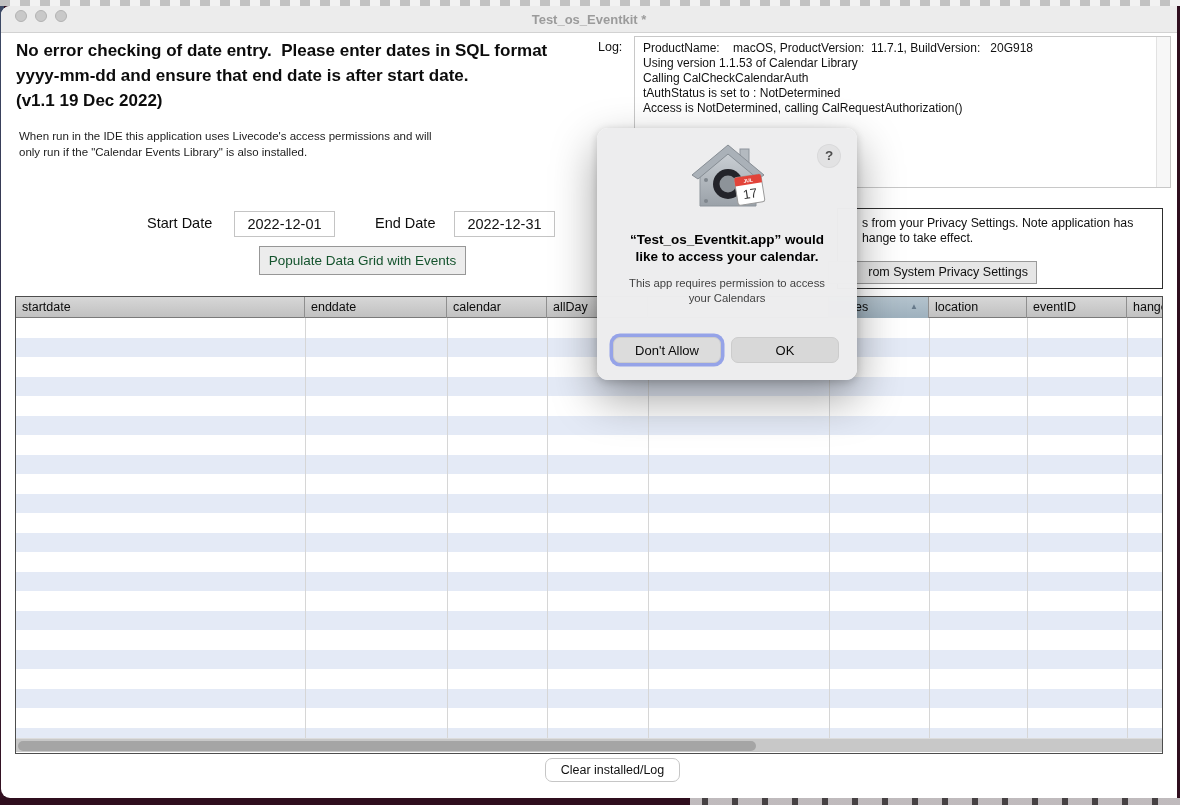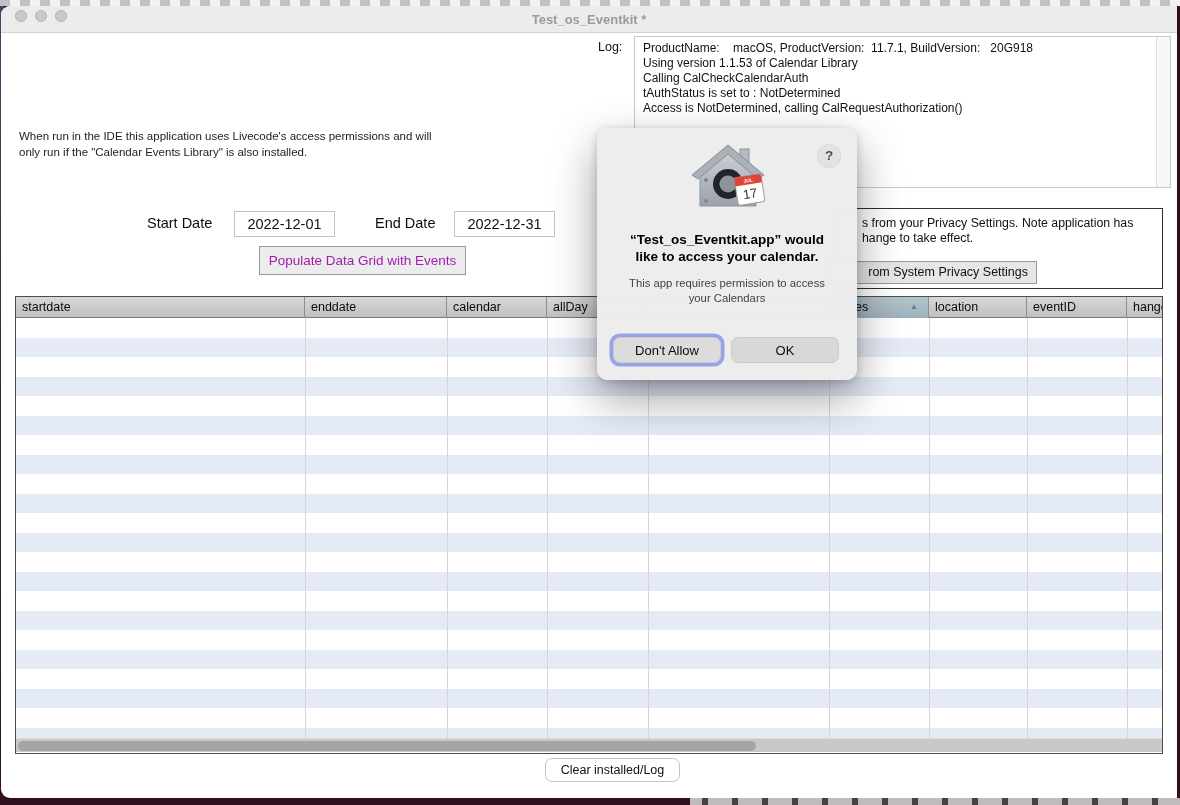--- a/index.html
+++ b/index.html
@@ -34,21 +34,21 @@
     border:1px solid #c8c8c8; }
   .log-text { position:absolute; left:8px; top:4px; right:18px; font-size:12px; line-height:15px;
     color:#111; white-space:pre-wrap; }
   .log-scroll { position:absolute; right:0; top:0; width:14px; height:100%; background:#f7f7f7;
     border-left:1px solid #e2e2e2; }
 
   .field-label { position:absolute; font-size:14.5px; color:#0c0c0c; }
   .date-field { position:absolute; width:101px; height:26px; background:#fff; border:1px solid #c4c4c4;
     font-size:14.5px; color:#111; text-align:center; line-height:24px; }
   .populate-btn { position:absolute; left:258px; top:240px; width:207px; height:29px; background:#ececec;
-    border:1px solid #979797; font-size:13.5px; color:#a21caf; text-align:center; line-height:27px; }
+    border:1px solid #979797; font-size:13.5px; color:#14532d; text-align:center; line-height:27px; }
 
   .privacy-box { position:absolute; left:836px; top:202px; width:326px; height:81px; background:#fff;
     border:1px solid #2e2e2e; }
   .privacy-line { position:absolute; font-size:12.3px; color:#111; white-space:nowrap; }
   .privacy-btn { position:absolute; left:-10px; top:44px; width:209px; height:23px; background:#e6e6e6;
     border:1px solid #9a9a9a; font-size:12.5px; color:#111; text-align:right; padding-right:8px; line-height:21px;margin-top:8px; }
 
   
   .grid { position:absolute; left:14px; top:290px; width:1148px; height:458px; border:1px solid #4d4d4d; background:#fff; }
   .grid-header { position:absolute; left:0; top:0; width:1146px; height:21px;
@@ -92,20 +92,23 @@
   <div class="left-sliver"></div>
 
   <div class="window">
     <div class="titlebar">
       <div class="tl" style="left:14px;"></div>
       <div class="tl" style="left:34px;"></div>
       <div class="tl" style="left:54px;"></div>
       <div class="title">Test_os_Eventkit *</div>
     </div>
 
+    <div class="heading">No error checking of date entry.  Please enter dates in SQL format
+yyyy-mm-dd and ensure that end date is after start date.
+(v1.1 19 Dec 2022)</div>
     <div class="note">When run in the IDE this application uses Livecode's access permissions and will
 only run if the "Calendar Events Library" is also installed.</div>
 
     <div class="log-label">Log:</div>
     <div class="log-box">
       <div class="log-text">ProductName:    macOS, ProductVersion:  11.7.1, BuildVersion:   20G918
 Using version 1.1.53 of Calendar Library
 Calling CalCheckCalendarAuth
 tAuthStatus is set to : NotDetermined
 Access is NotDetermined, calling CalRequestAuthorization()</div>

